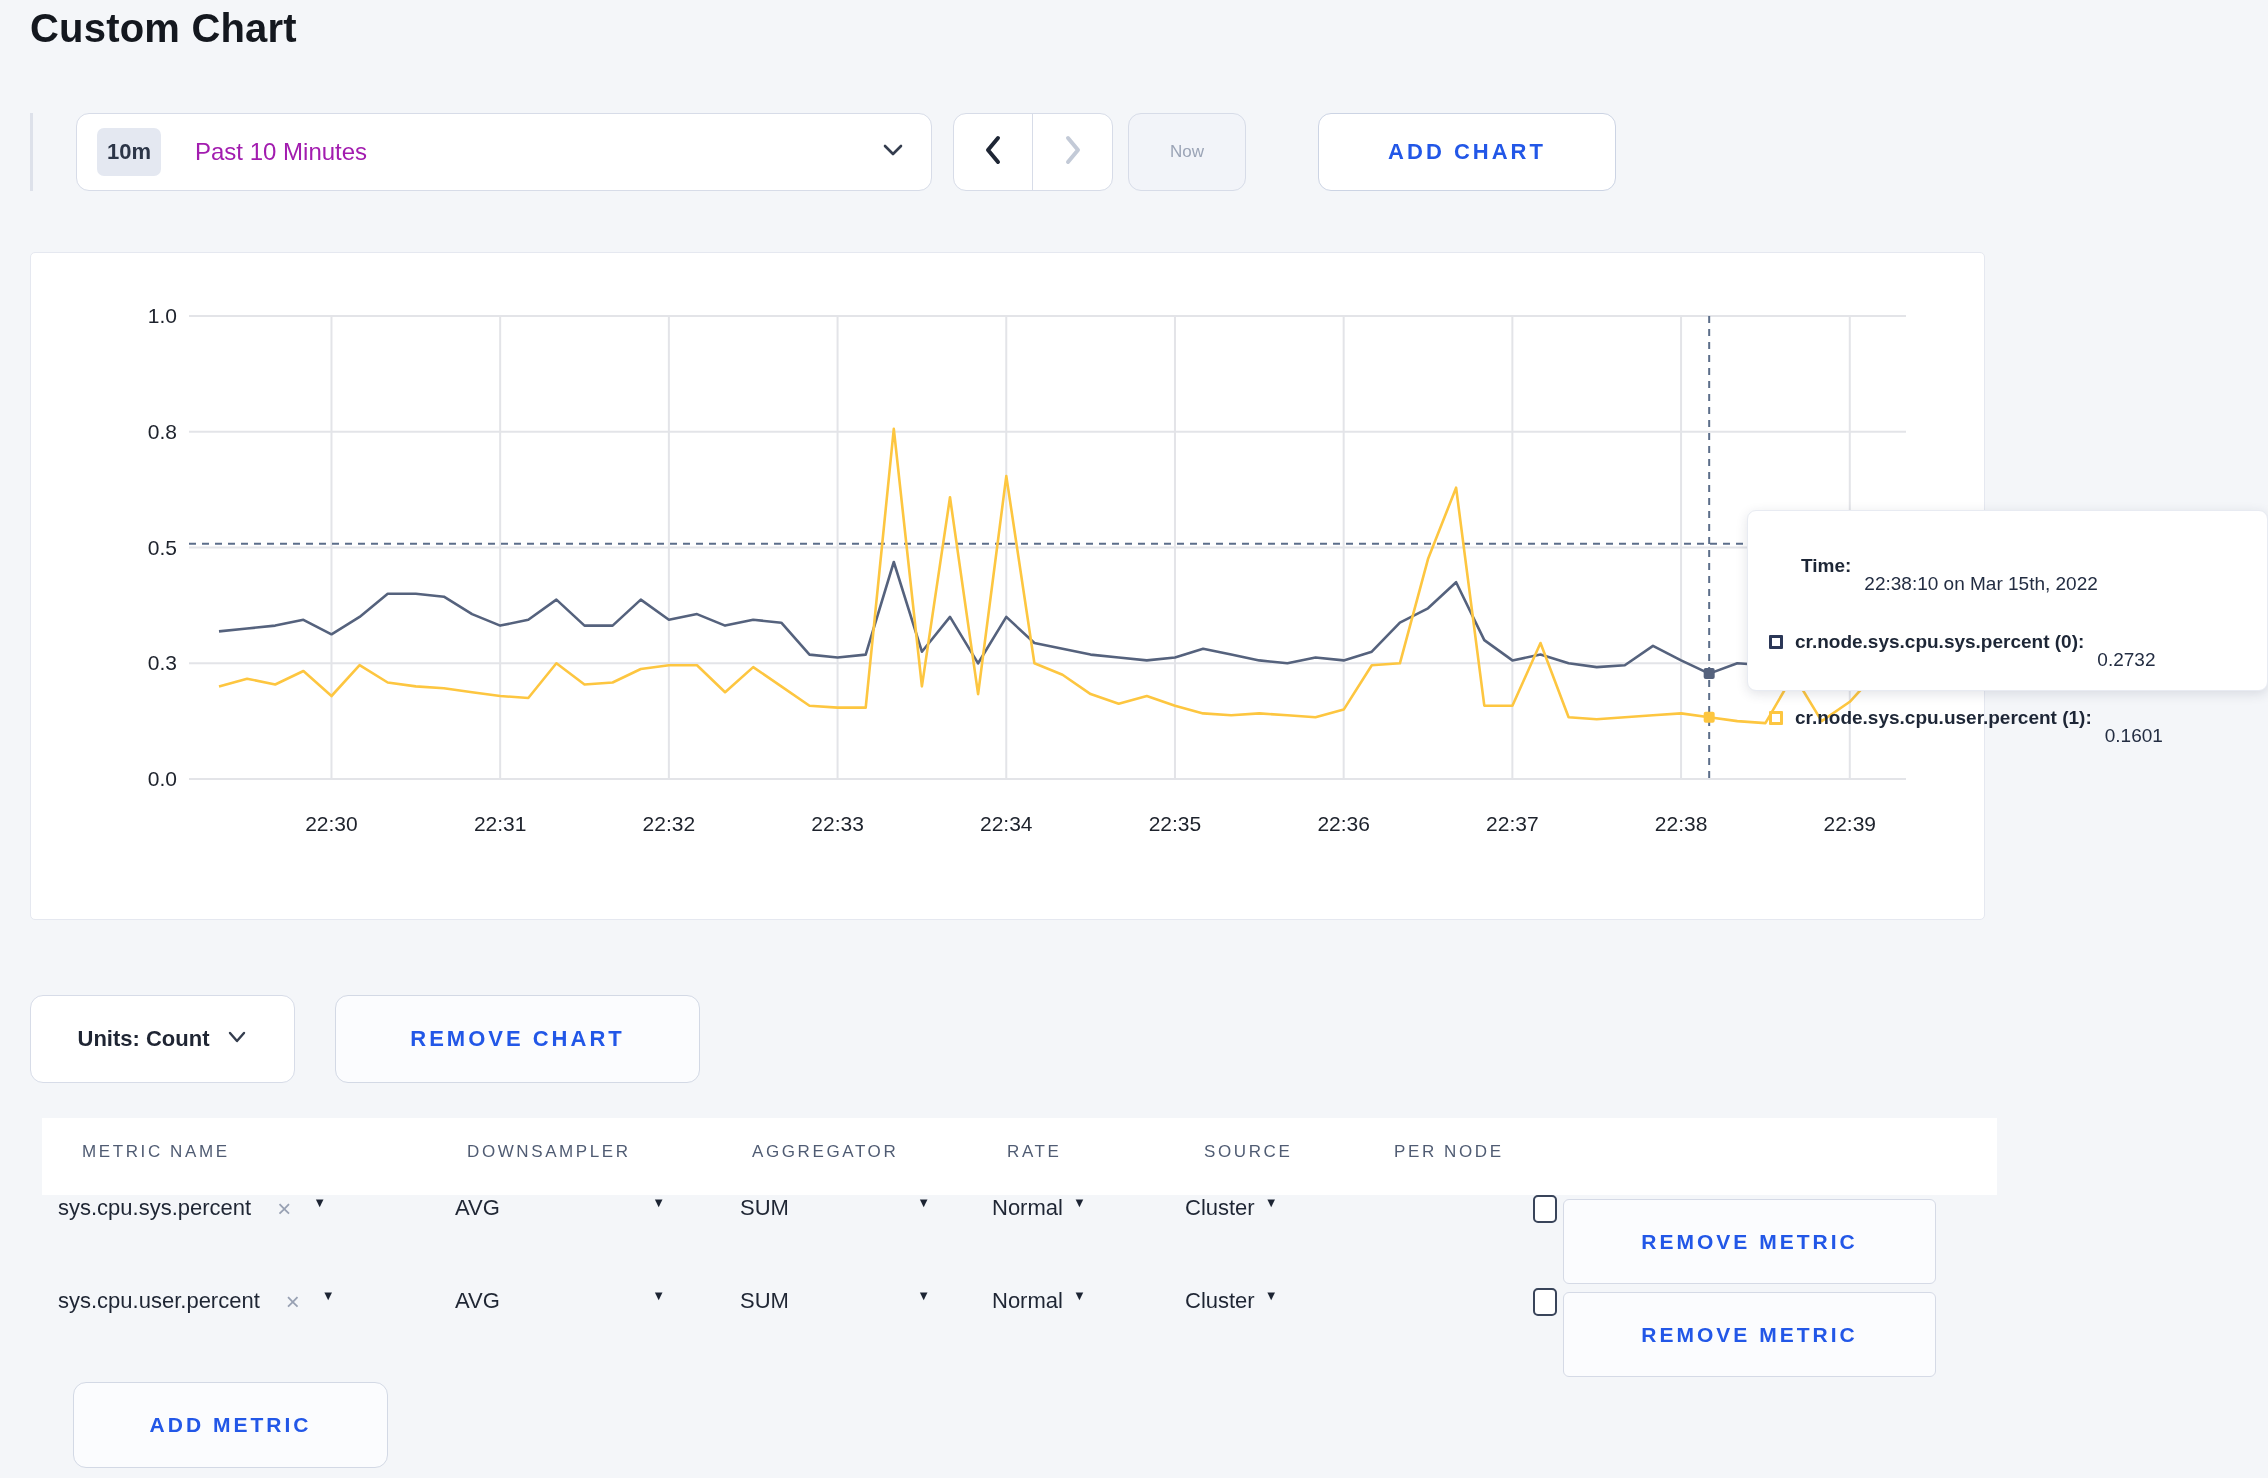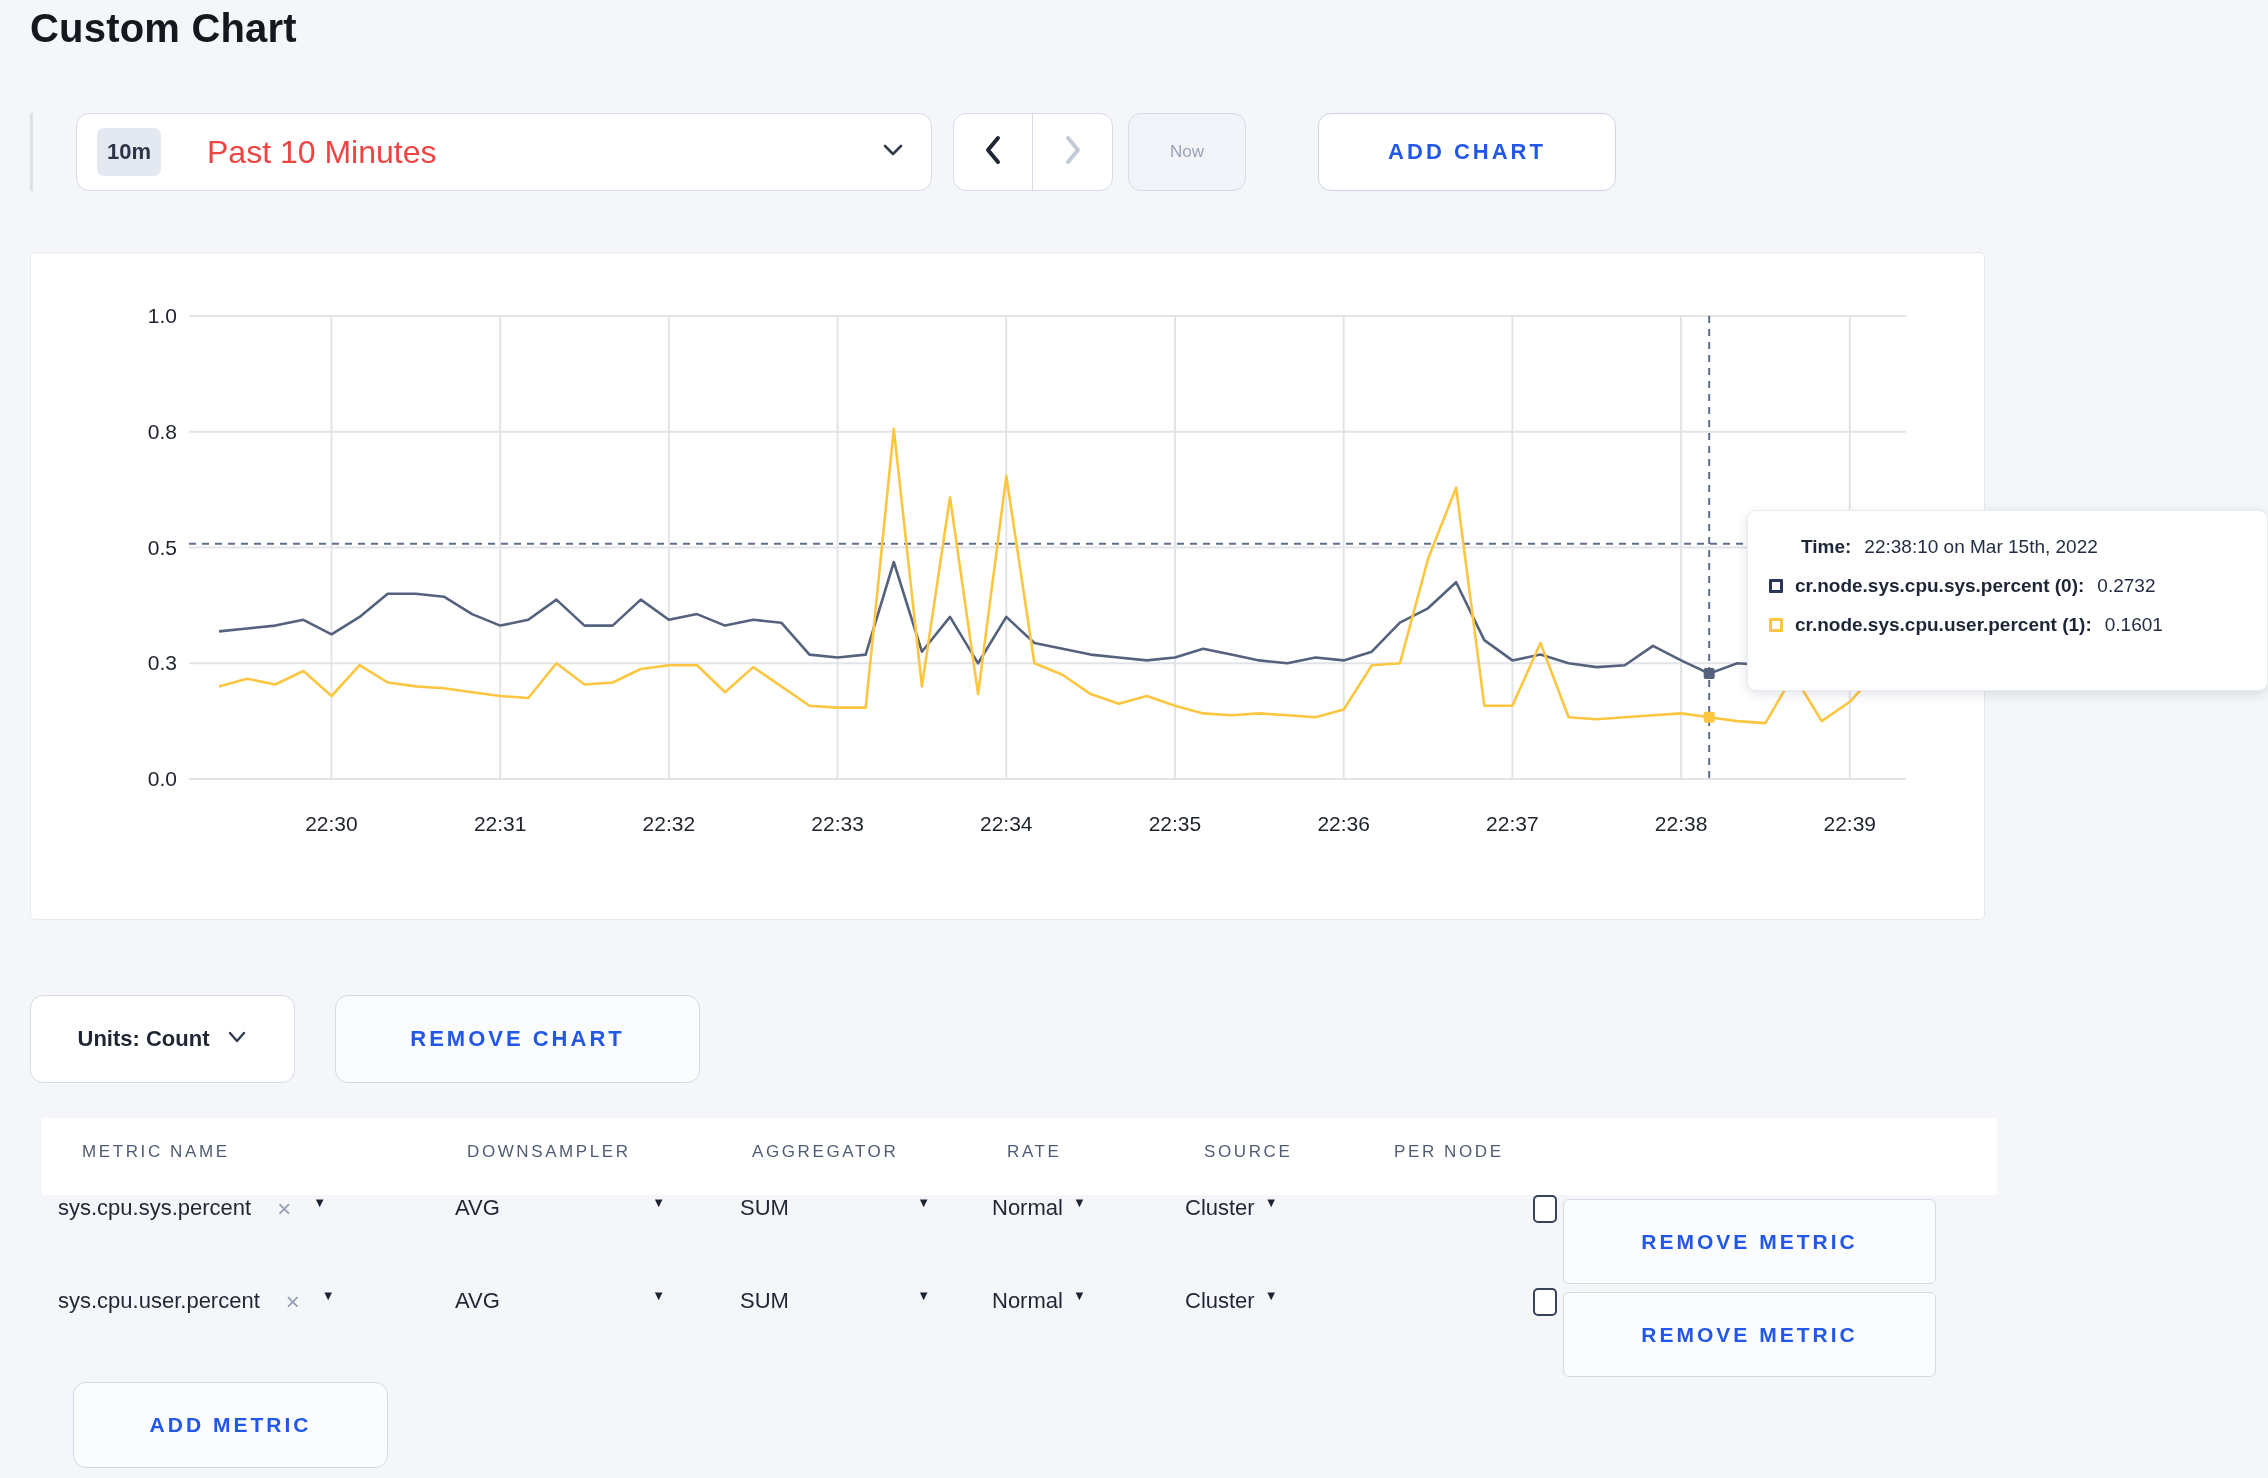--- a/index.html
+++ b/index.html
@@ -33,21 +33,21 @@
     cursor: pointer;
   }
   #time-selector { left: 76px; top: 113px; width: 856px; height: 78px; }
   #time-selector .badge {
     margin-left: 20px;
     background: #e4e8f1; border-radius: 7px;
     width: 64px; height: 48px;
     display: flex; align-items: center; justify-content: center;
     font-size: 22px; font-weight: 700; color: #2c3547;
   }
-  #time-selector .tlabel { margin-left: 46px; font-size: 32px; color: #ef4444; }
+  #time-selector .tlabel { margin-left: 34px; font-size: 24px; color: #a21caf; }
   #time-selector .chev { margin-left: auto; margin-right: 26px; }
 
   #nav-group { left: 953px; top: 113px; width: 160px; height: 78px; padding: 0; overflow: hidden; }
   #nav-group .half {
     width: 50%; height: 100%;
     display: flex; align-items: center; justify-content: center;
   }
   #nav-group .half.prev { border-right: 1.5px solid #d7dce8; }
 
   #now-button {
@@ -82,21 +82,21 @@
     border-radius: 9px;
     box-shadow: 0 3px 12px rgba(32,42,70,0.13);
     padding: 25px 24px 20px 21px;
     z-index: 40;
     font-size: 19px; color: #232d42;
   }
   #chart-tooltip .trow { display: flex; align-items: center; margin-bottom: 17px; }
   #chart-tooltip .trow:last-child { margin-bottom: 0; }
   #chart-tooltip .time-row { margin-left: 32px; }
   #chart-tooltip .tkey { font-weight: 700; color: #1d2636; }
-  #chart-tooltip .tval { margin-left: 13px; }
+  #chart-tooltip .tval { margin-left: 13px; margin-top: 37px; }
   #chart-tooltip .swatch {
     width: 14px; height: 14px; border: 3.5px solid; border-radius: 1px;
     margin-right: 12px; flex: none; background: #fff;
   }
 
   
   #units-select { left: 30px; top: 995px; width: 265px; height: 88px; justify-content: center; }
   #units-select .ulabel { font-size: 22px; font-weight: 700; color: #1f2533; margin-right: 18px; }
   #remove-chart-button { left: 315px; top: 995px; width: 365px; height: 88px; background: #fbfcfe; border-color: #d3d9e5; margin-left: 20px; }
 

